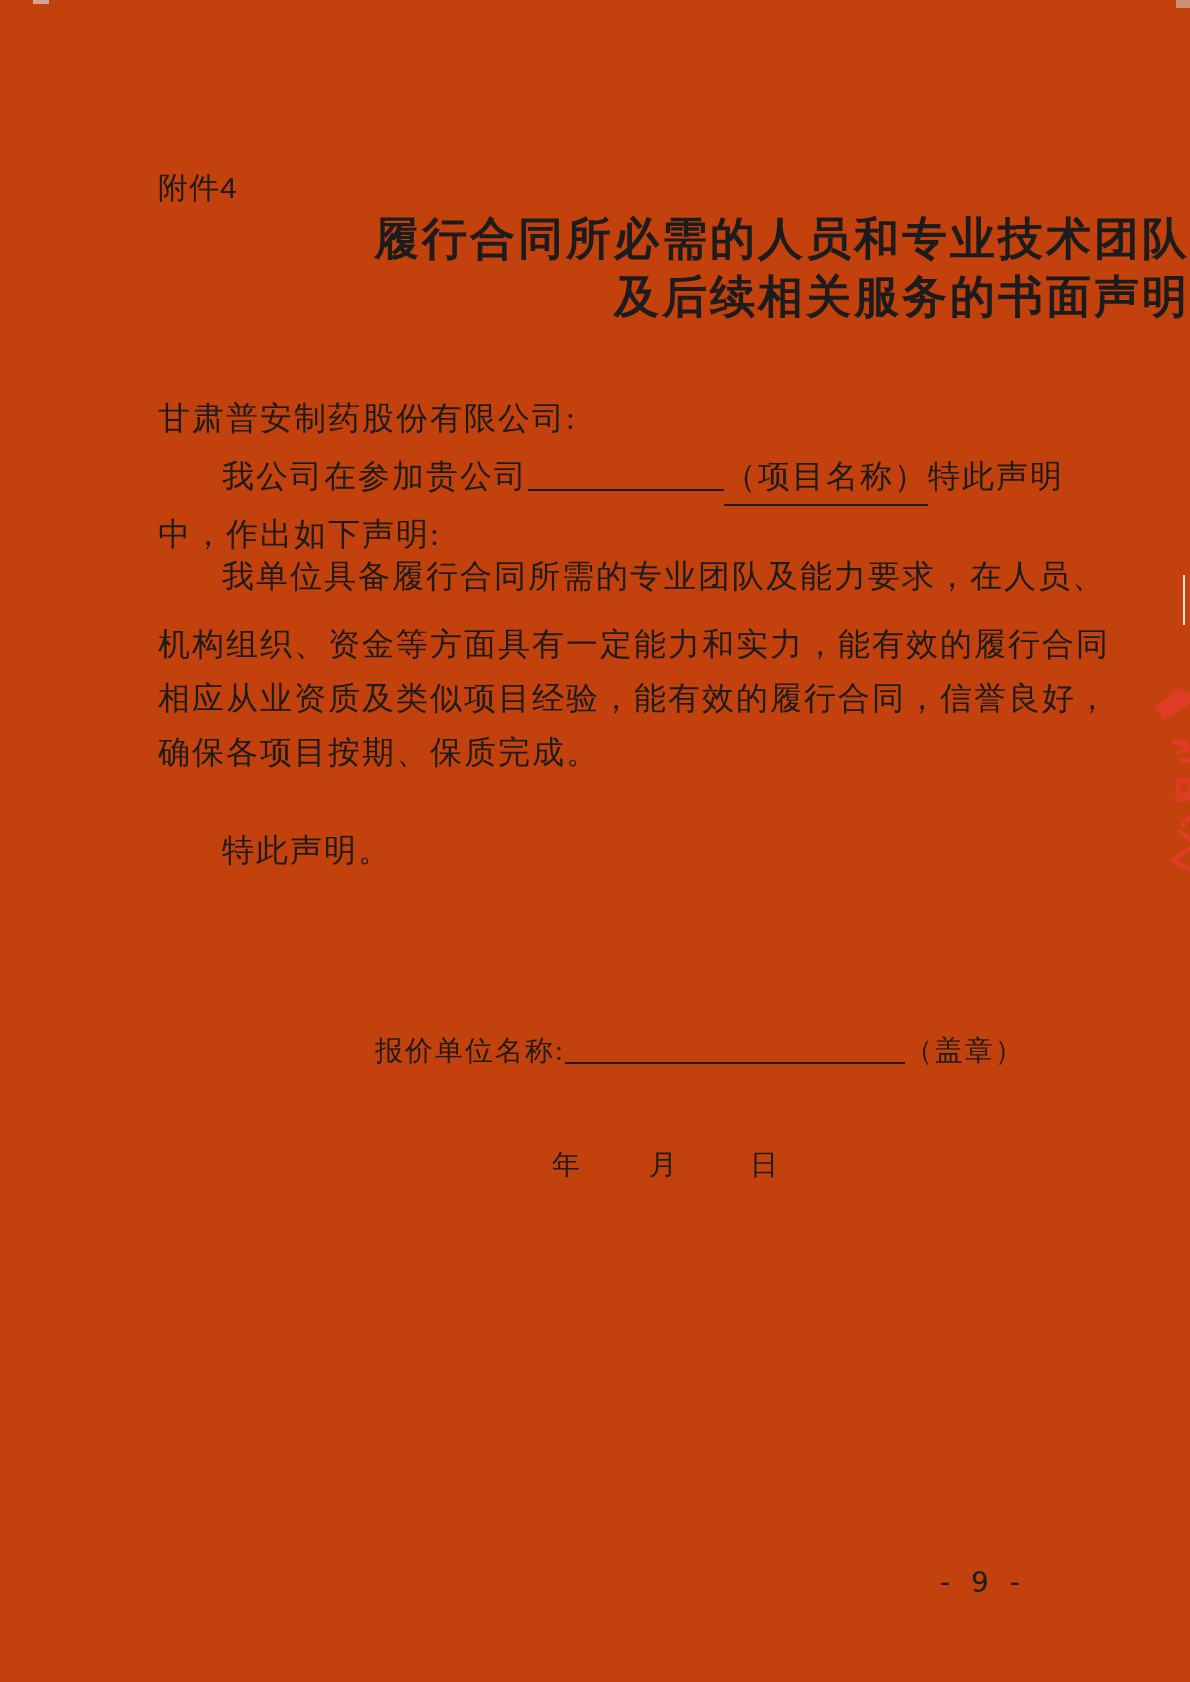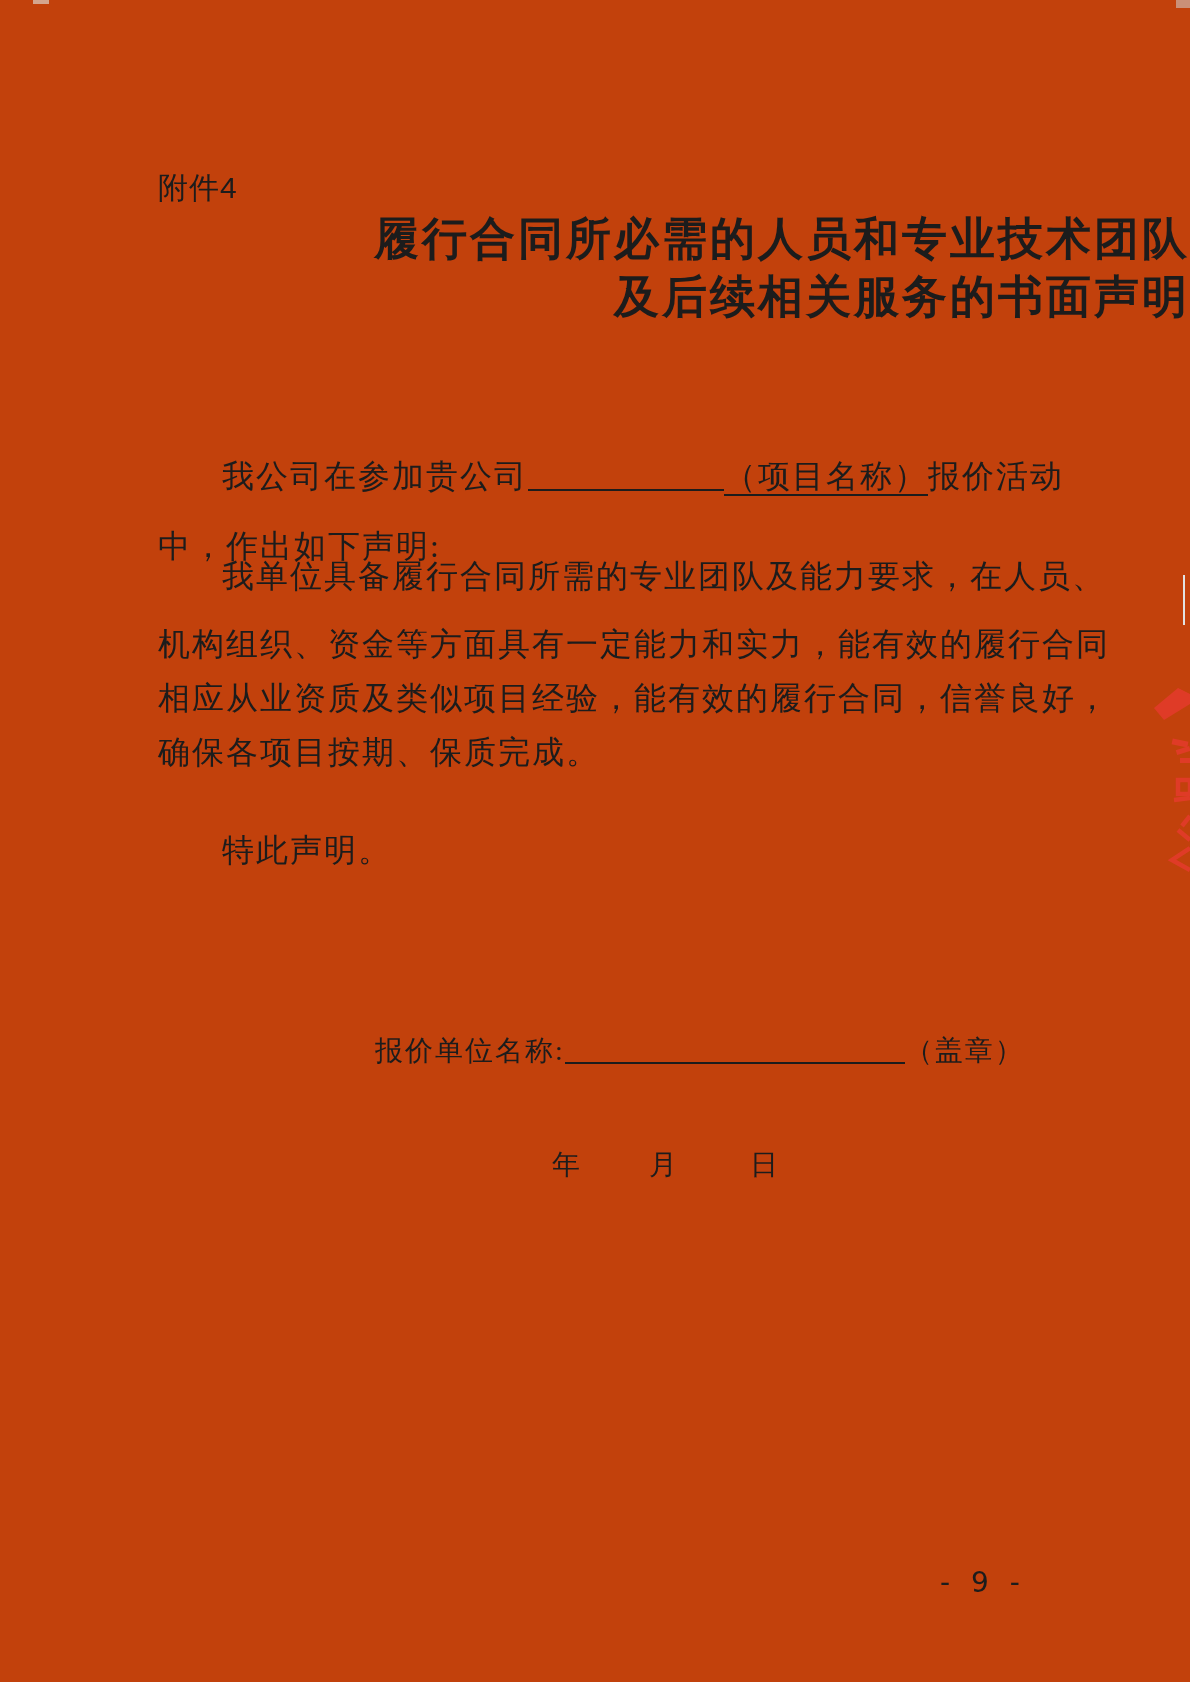--- a/index.html
+++ b/index.html
@@ -37,21 +37,21 @@
     line-height: 36px;
   }
   .left-margin { left: 158px; }
   .indent { padding-left: 64px; }
   .blank {
     display: inline-block;
     border-bottom: 2px solid #1c1c1c;
     height: 30px;
     vertical-align: -4px;
   }
-  .underlined { border-bottom: 2px solid #1c1c1c; padding-bottom: 0; }
+  .underlined { border-bottom: 2px solid #1c1c1c; padding-bottom: 10px; }
   .sig-line { font-size: 28px; letter-spacing: 2px; white-space: nowrap; }
   .date-line span { display: inline-block; }
   .page-number {
     left: 940px; top: 1566px;
     font-family: "DejaVu Sans", sans-serif;
     font-size: 28px;
     letter-spacing: 6px;
     white-space: nowrap;
   }
   .smudge-tl {
@@ -77,26 +77,27 @@
   <div class="abs smudge-tr"></div>
   <div class="abs scan-line"></div>
 
   <div class="abs attachment-label">附件4</div>
 
   <div class="abs doc-title">
     <div>履行合同所必需的人员和专业技术团队</div>
     <div>及后续相关服务的书面声明</div>
   </div>
 
+  <div class="abs body-line left-margin" style="top:400px;">甘肃普安制药股份有限公司:</div>
 
   <div class="abs body-line left-margin indent" style="top:458px;">
-    <span>我公司在参加贵公司</span><span class="blank" style="width:196px;"></span><span class="underlined">（项目名称）</span><span>报价活动</span>
+    <span>我公司在参加贵公司</span><span class="blank" style="width:196px;"></span><span class="underlined">（项目名称）</span><span>特此声明</span>
   </div>
 
-  <div class="abs body-line left-margin" style="top:528px;font-family:Liberation Serif, serif;">中，作出如下声明:</div>
+  <div class="abs body-line left-margin" style="top:516px;font-family:Liberation Serif, serif;">中，作出如下声明:</div>
 
   <div class="abs body-line left-margin indent" style="top:558px;">我单位具备履行合同所需的专业团队及能力要求，在人员、</div>
   <div class="abs body-line left-margin" style="top:626px;">机构组织、资金等方面具有一定能力和实力，能有效的履行合同</div>
   <div class="abs body-line left-margin" style="top:680px;">相应从业资质及类似项目经验，能有效的履行合同，信誉良好，</div>
   <div class="abs body-line left-margin" style="top:734px;">确保各项目按期、保质完成。</div>
 
   <div class="abs body-line left-margin indent" style="top:832px;">特此声明。</div>
 
   <div class="abs sig-line" style="left:375px; top:1032px;">
     <span>报价单位名称:</span><span class="blank" style="width:340px;"></span><span>（盖章）</span>

